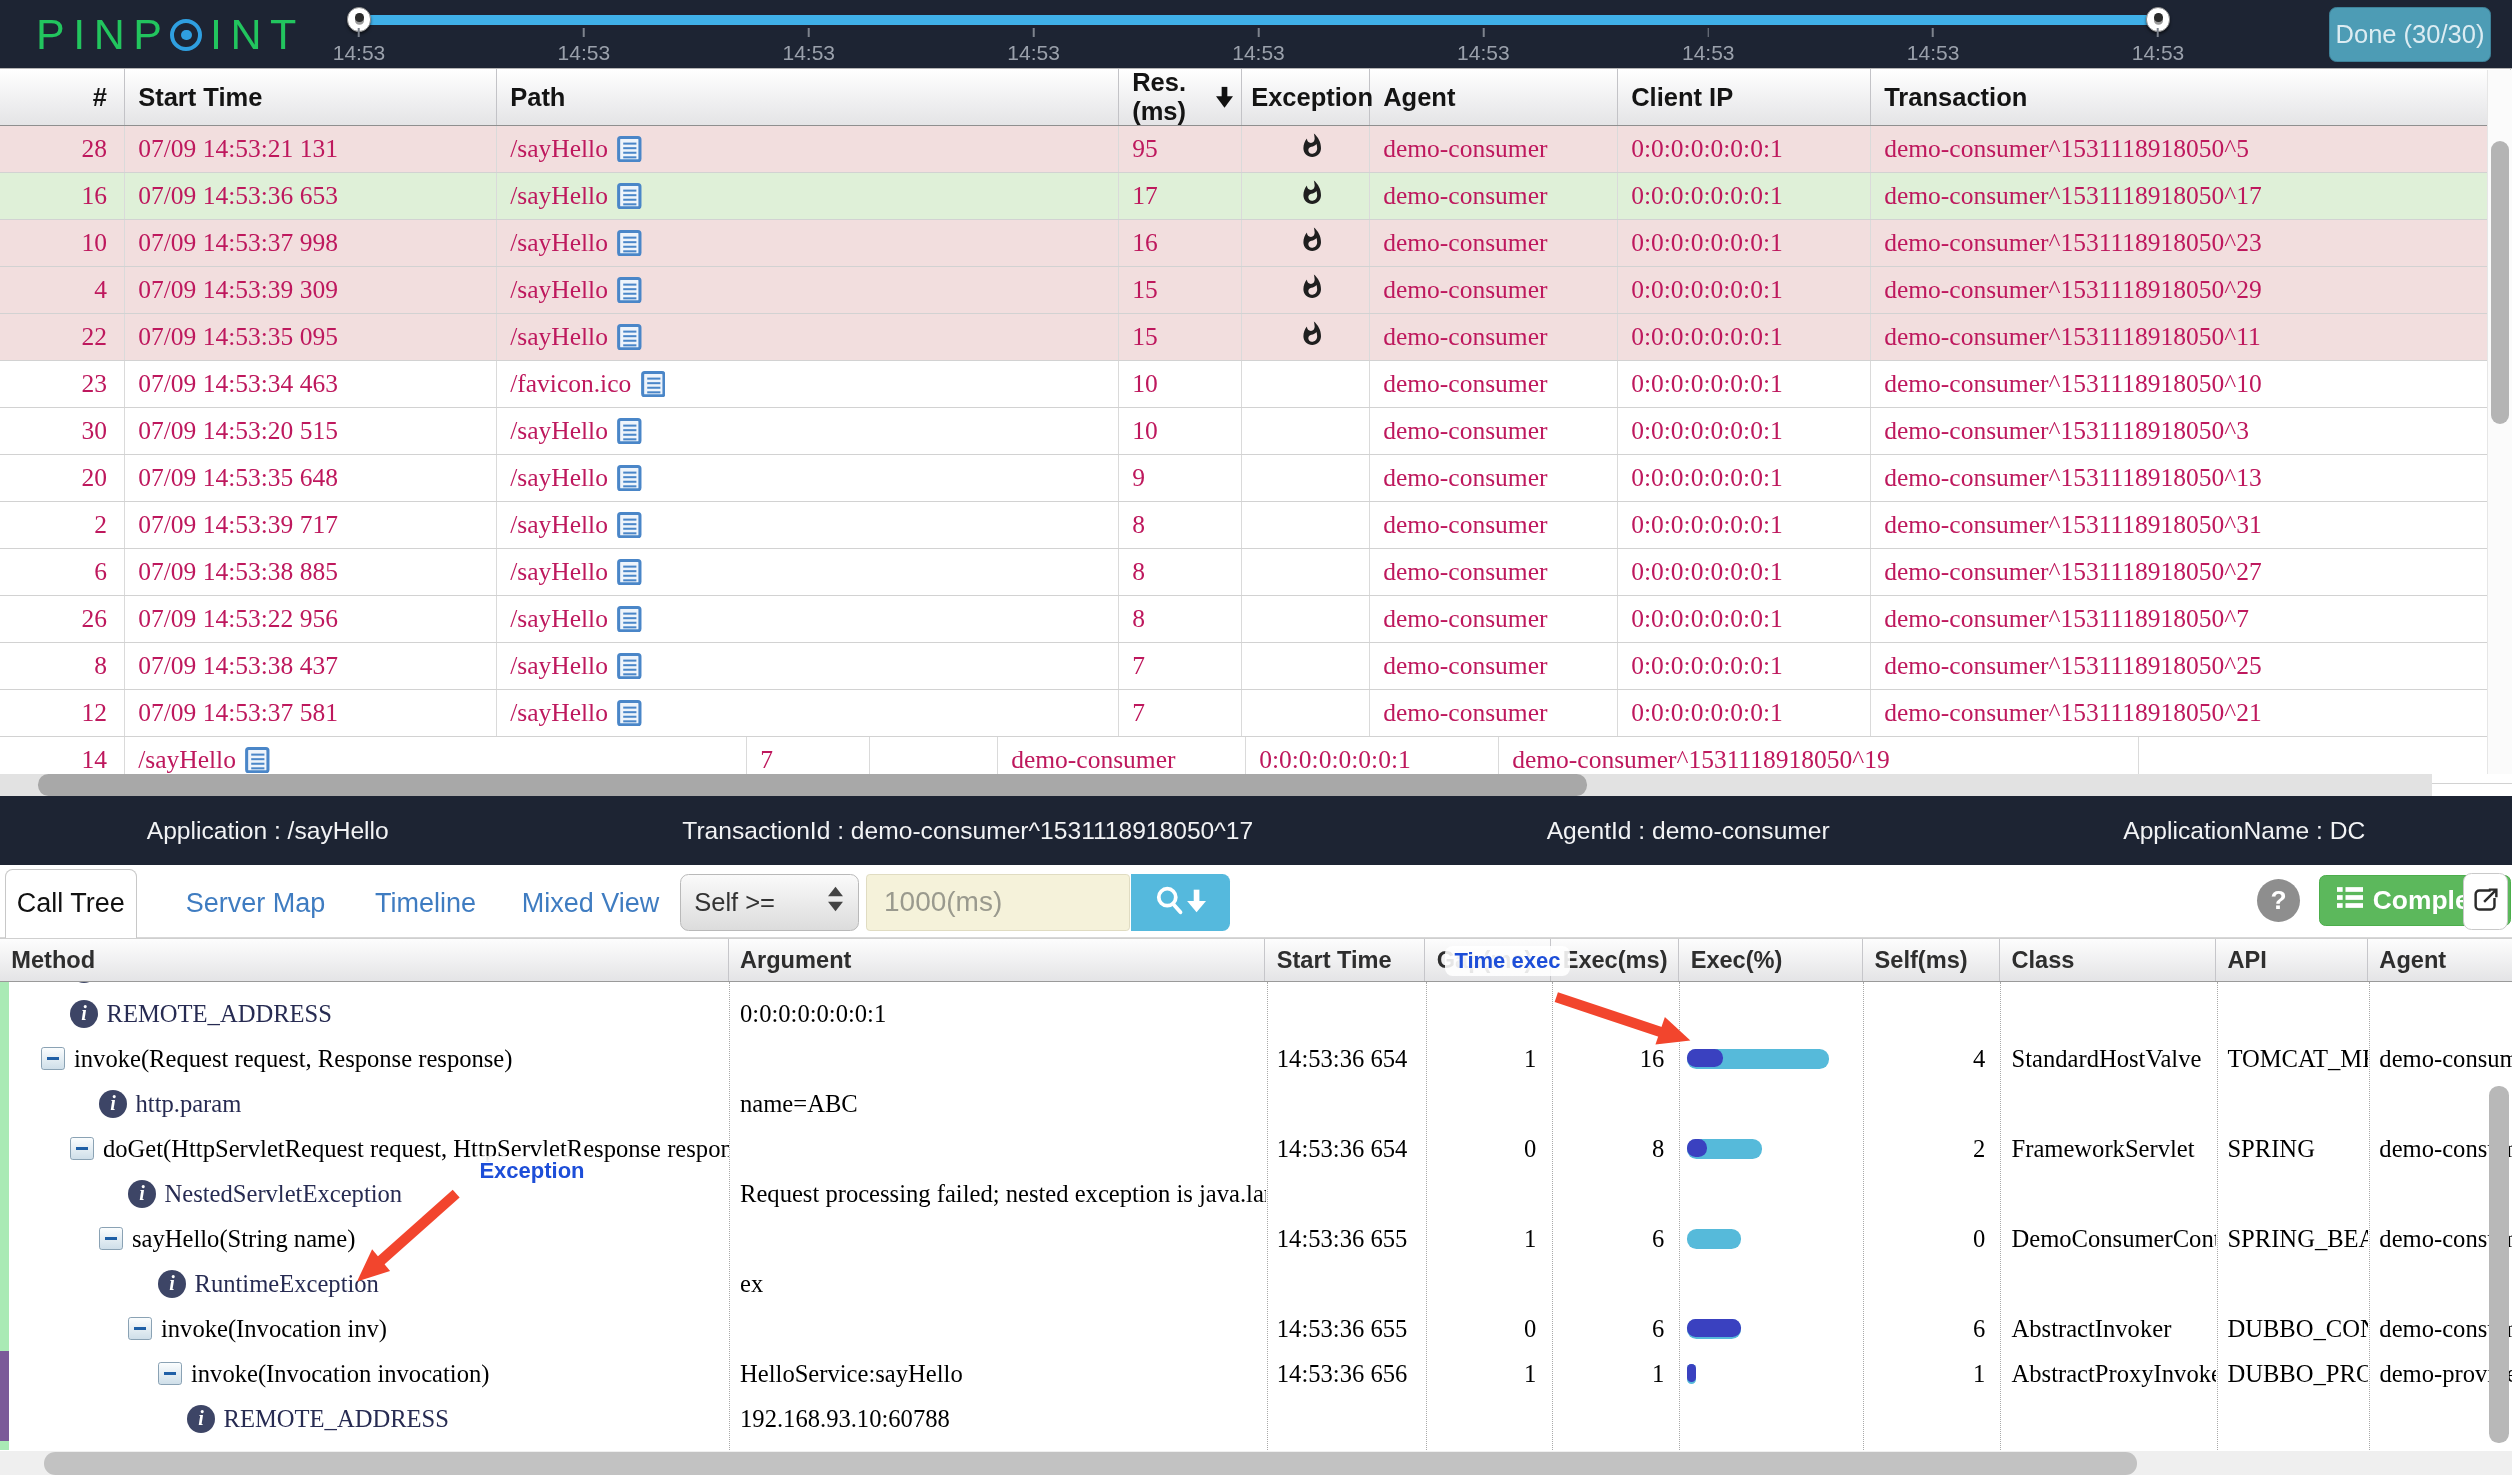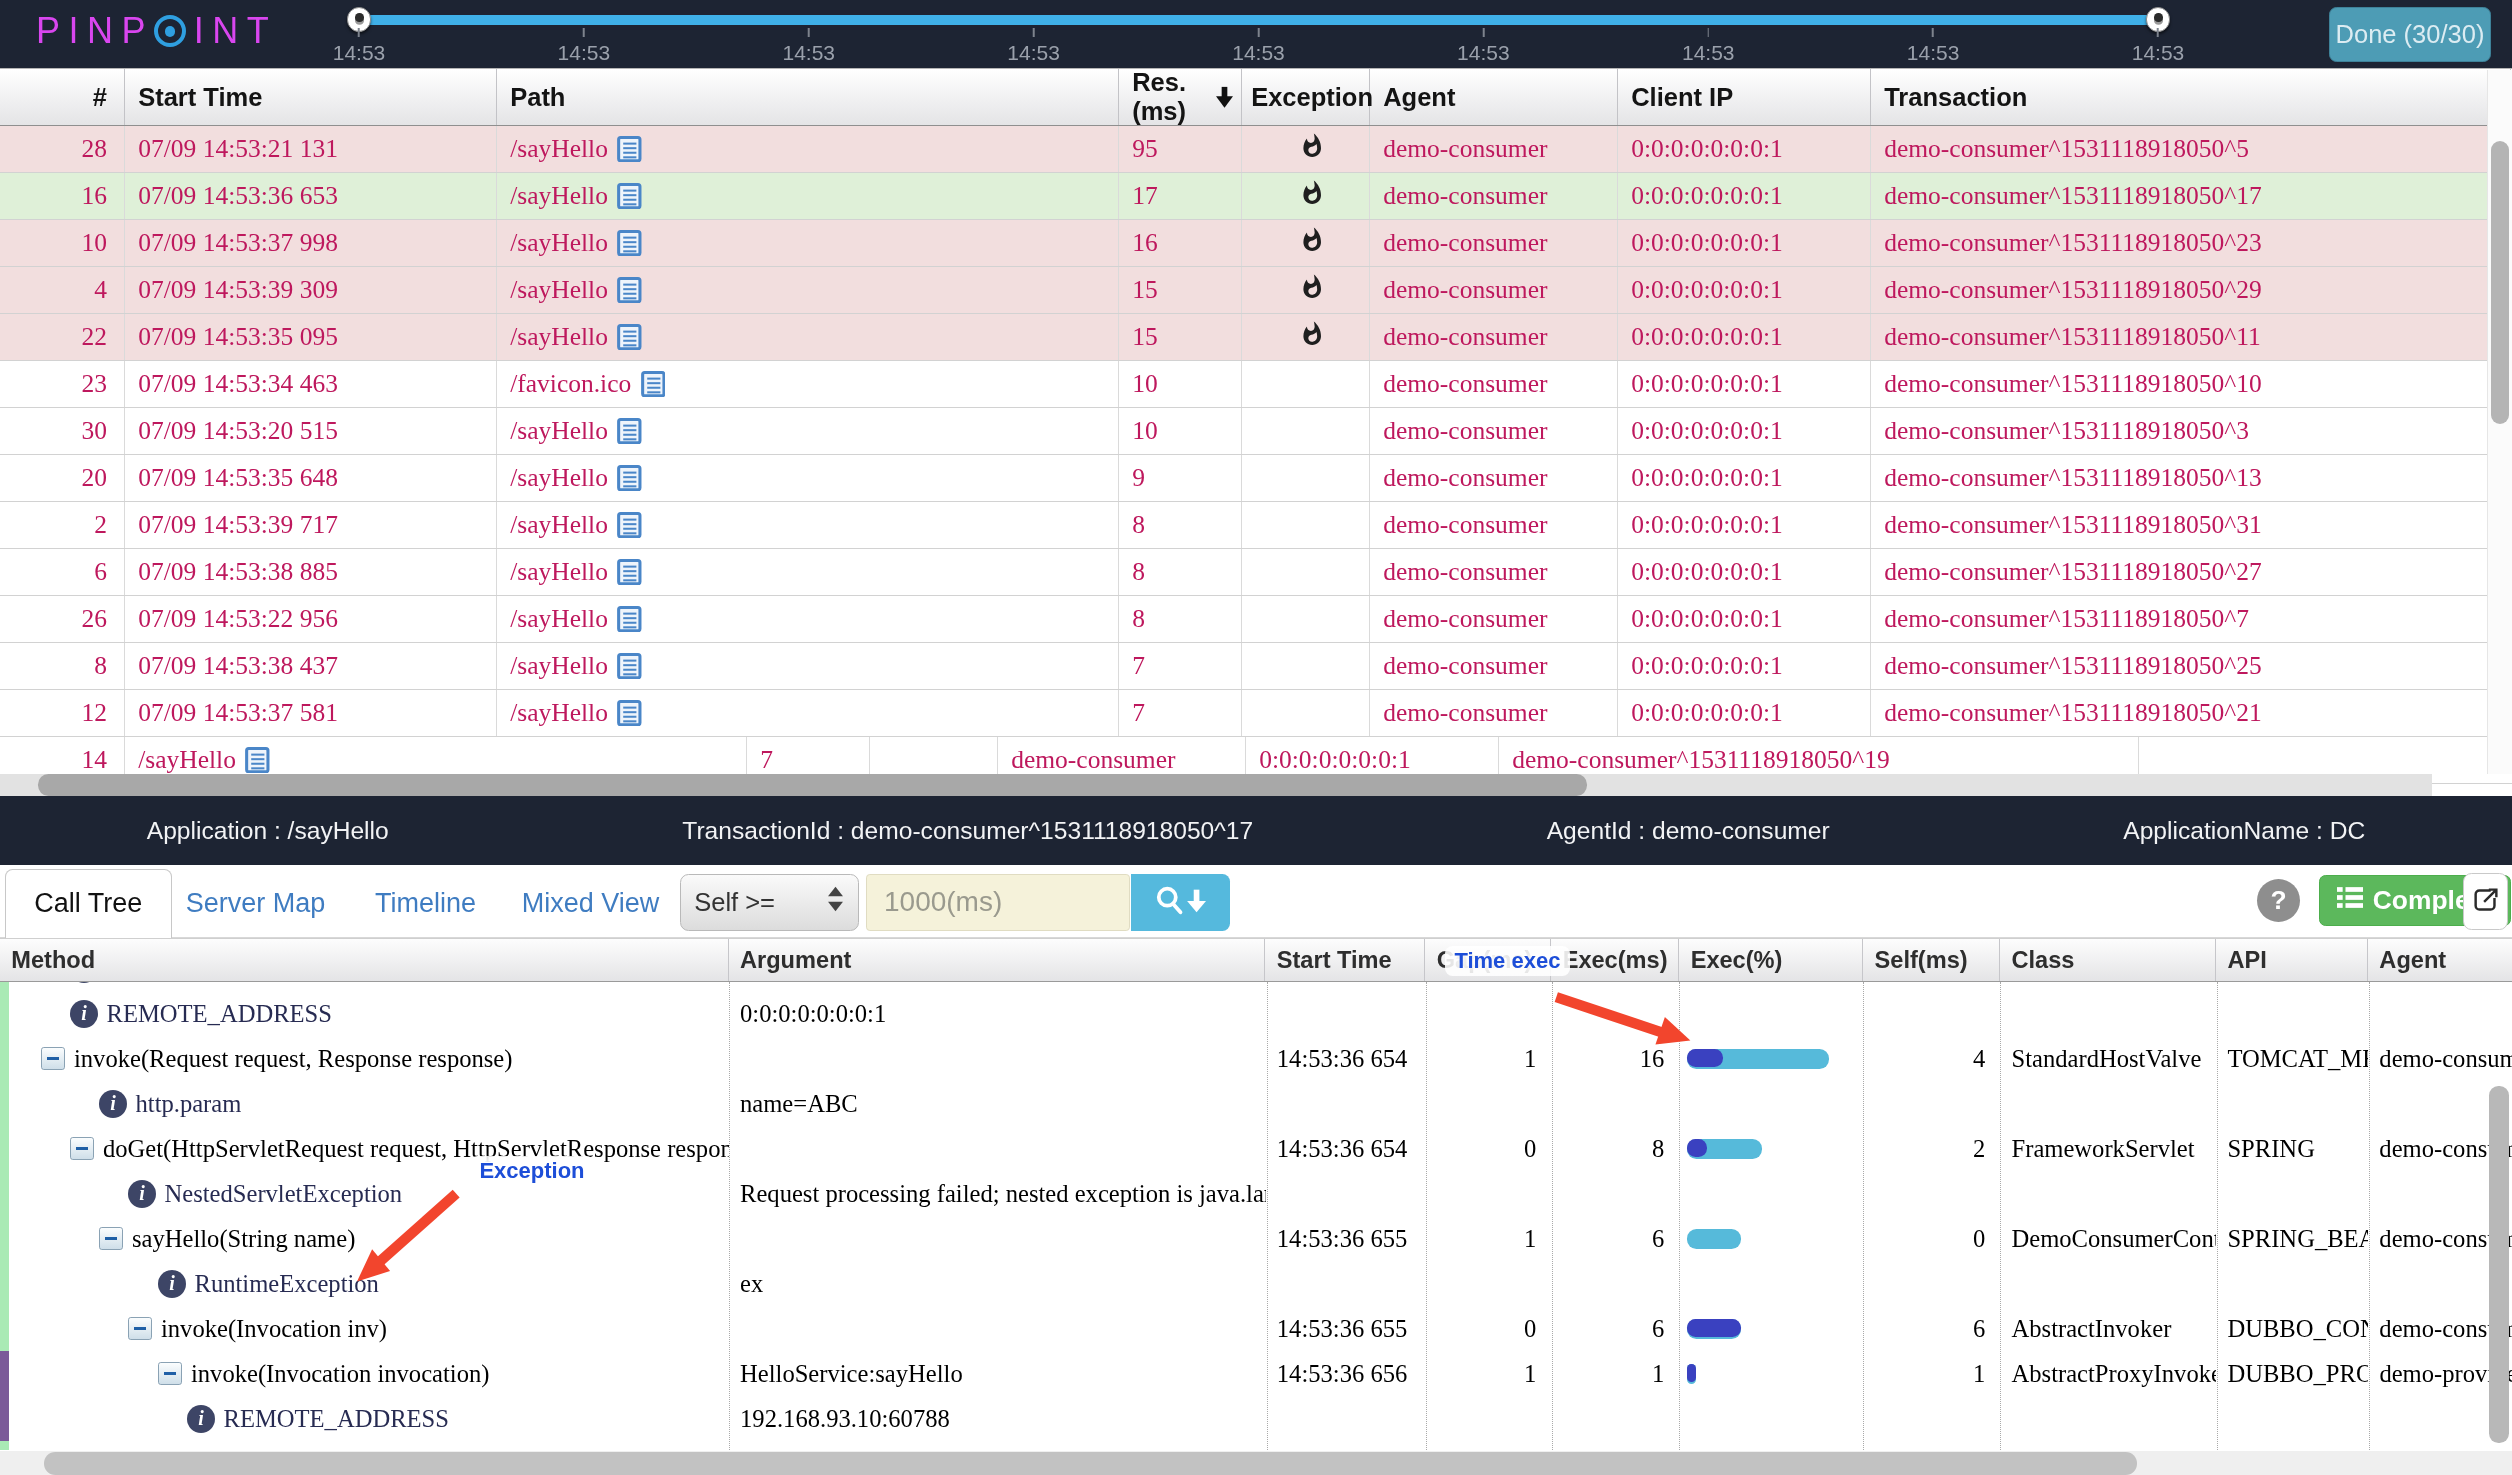--- a/index.html
+++ b/index.html
@@ -3,21 +3,21 @@
 <meta charset="utf-8">
 <style>
   * { margin:0; padding:0; box-sizing:border-box; }
   html,body { background:#fff; }
   body { font-family:"Liberation Sans","DejaVu Sans",sans-serif; }
   .screen { position:relative; width:2512px; height:1475px; overflow:hidden; background:#fff; }
 
   
   .topbar { position:absolute; left:0; top:0; width:2512px; height:68px; background:#1d2433; }
   .logo { position:absolute; left:36px; top:10.4px; display:flex; align-items:center;
-          font-size:36px; font-weight:200; letter-spacing:8.5px; color:#d946ef; }
+          font-size:43px; font-weight:200; letter-spacing:8.5px; color:#22c55e; }
   .logo-o { width:32px; height:32px; border:4.7px solid #2f9fe0; border-radius:50%;
             display:inline-flex; align-items:center; justify-content:center; margin:0 7.6px 0 0; }
   .logo-o i { width:10.4px; height:10.4px; background:#2f9fe0; border-radius:50%; }
   .timeline-track { position:absolute; left:359px; top:15px; width:1799px; height:10.4px;
                     background:#3fb0e8; border-radius:1.9px; }
   .tl-handle { position:absolute; top:-7.6px; width:24.6px; height:24.6px; border-radius:50%;
                background:#fff; border:0.9px solid #8a8a8a; box-shadow:0 1.9px 2.8px rgba(0,0,0,.55); }
   .tl-handle i { position:absolute; left:7.6px; top:4.7px; width:8.5px; height:8.5px; background:#2b2b2b;
                  border-radius:50%; box-shadow:0 2.8px 0 #999; }
   .tl-handle.h-left { left:-12.3px; } .tl-handle.h-right { right:-12.3px; }
@@ -520,21 +520,21 @@
   </div>
 
   <div class="infobar">
     <span>Application : /sayHello</span>
     <span>TransactionId : demo-consumer^1531118918050^17</span>
     <span>AgentId : demo-consumer</span>
     <span>ApplicationName : DC</span>
   </div>
 
   <div class="tabrow">
-    <div class="tab active" style="left:4.7px;width:167px;text-align:center;">Call Tree</div>
+    <div class="tab active" style="left:4.7px;width:132px;text-align:center;">Call Tree</div>
     <div class="tab" style="left:175px;width:161px;">Server Map</div>
     <div class="tab" style="left:364px;width:123px;">Timeline</div>
     <div class="tab" style="left:515px;width:151px;">Mixed View</div>
 
     <div class="filter-select">
       <span>Self &gt;=</span>
       <span class="spacer"></span>
       <span>
         <svg width="19" height="28" viewBox="0 0 20 30">
             <polygon points="10,2 18,12 2,12" fill="#444"></polygon>

